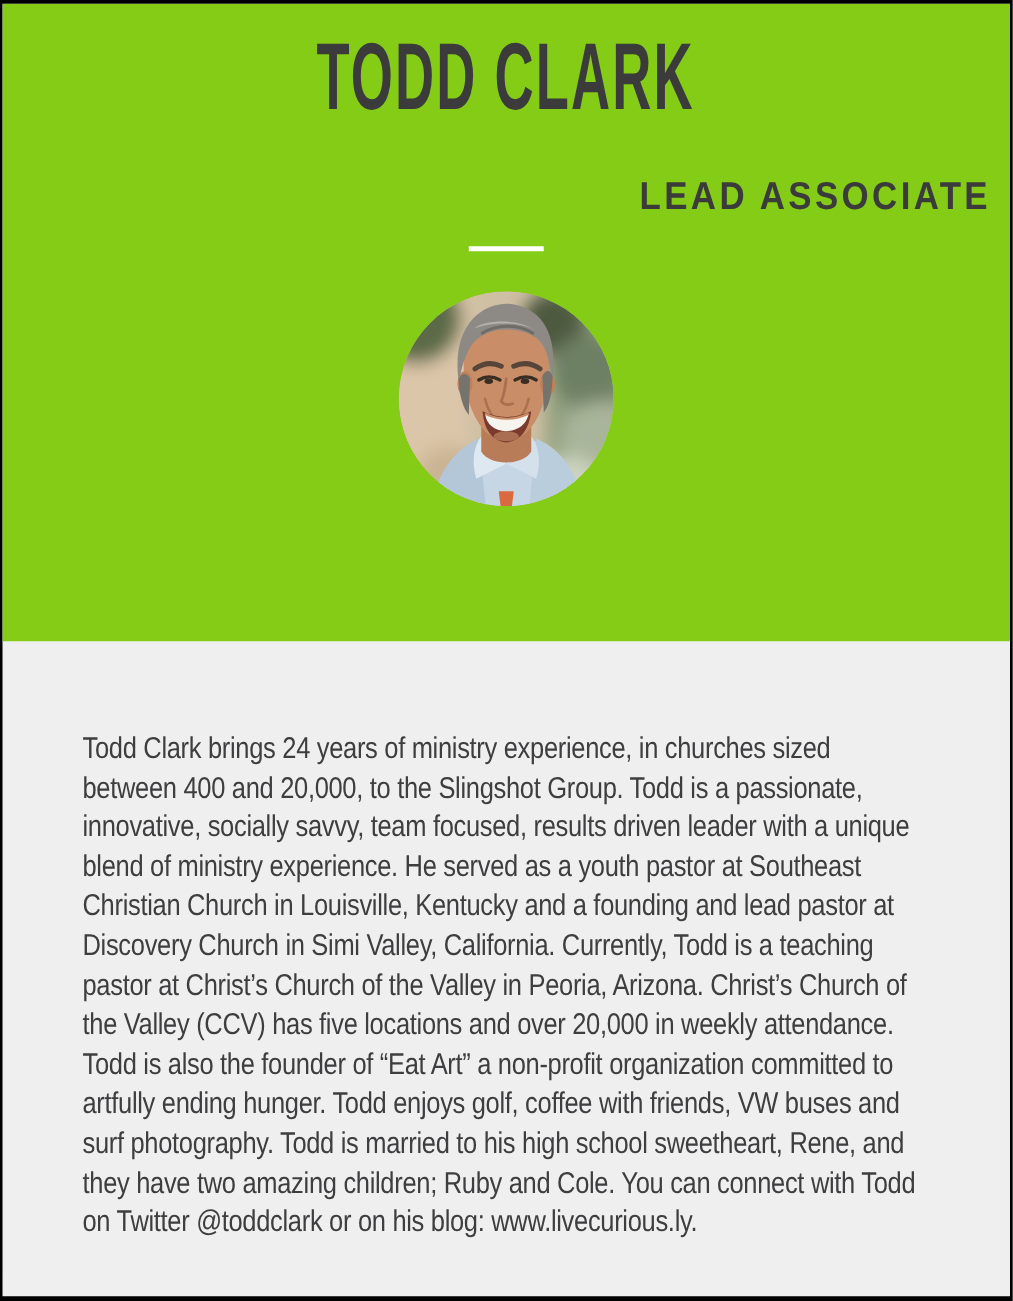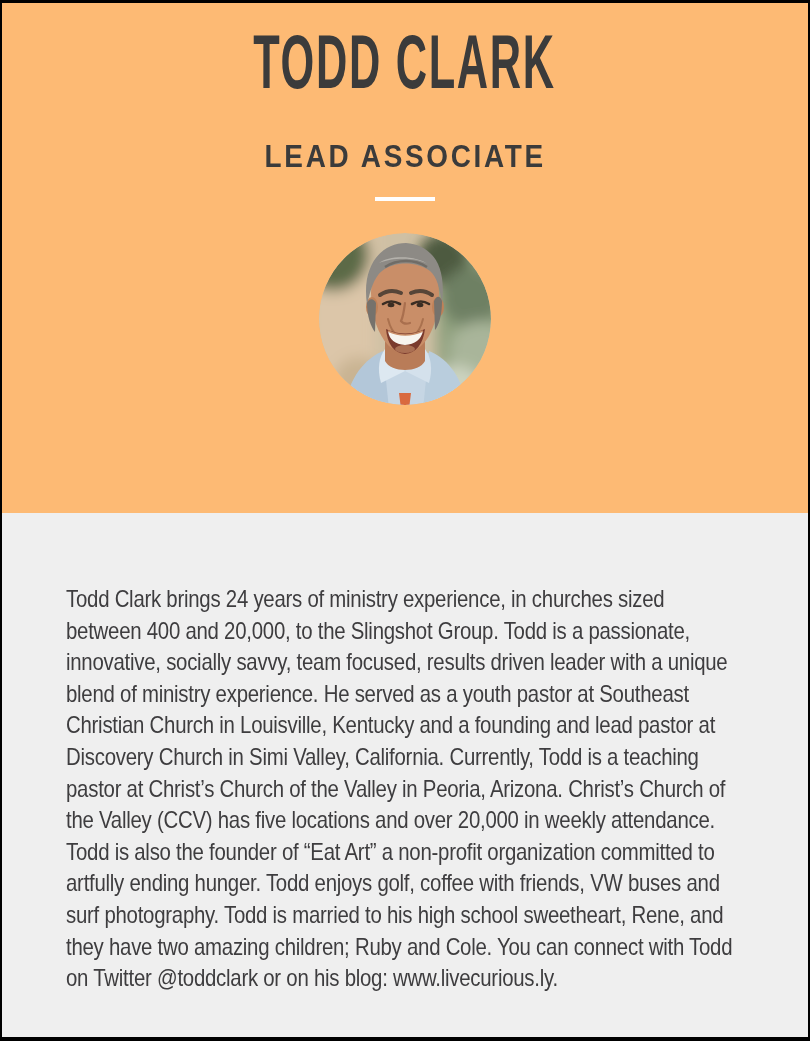--- a/index.html
+++ b/index.html
@@ -14,21 +14,21 @@
     border-top: 3px solid #000;
     border-bottom: 4px solid #000;
     border-left: 2px solid #000;
     border-right: 2px solid #000;
     background: #EFEFEF;
     overflow: hidden;
   }
   
   .hero {
     height: 510px;
-    background: #fdba74;
+    background: #84cc16;
     text-align: center;
     overflow: hidden;
   }
   .name {
     margin: 0;
     padding-top: 28px;
     line-height: 62px;
     height: 62px;
     color: #3B3B3B;
     white-space: nowrap;
@@ -41,20 +41,21 @@
     transform: scaleX(0.57);
     transform-origin: center top;
   }
   .role {
     margin: 0;
     margin-top: 48px;
     line-height: 32px;
     height: 32px;
     color: #3B3B3B;
     white-space: nowrap;
+    text-align: right;
   }
   .role-inner {
     display: inline-block;
     font-size: 31px;
     font-weight: 700;
     letter-spacing: 3px;
     transform: scaleX(0.9);
     transform-origin: center top;
   }
   .divider {

